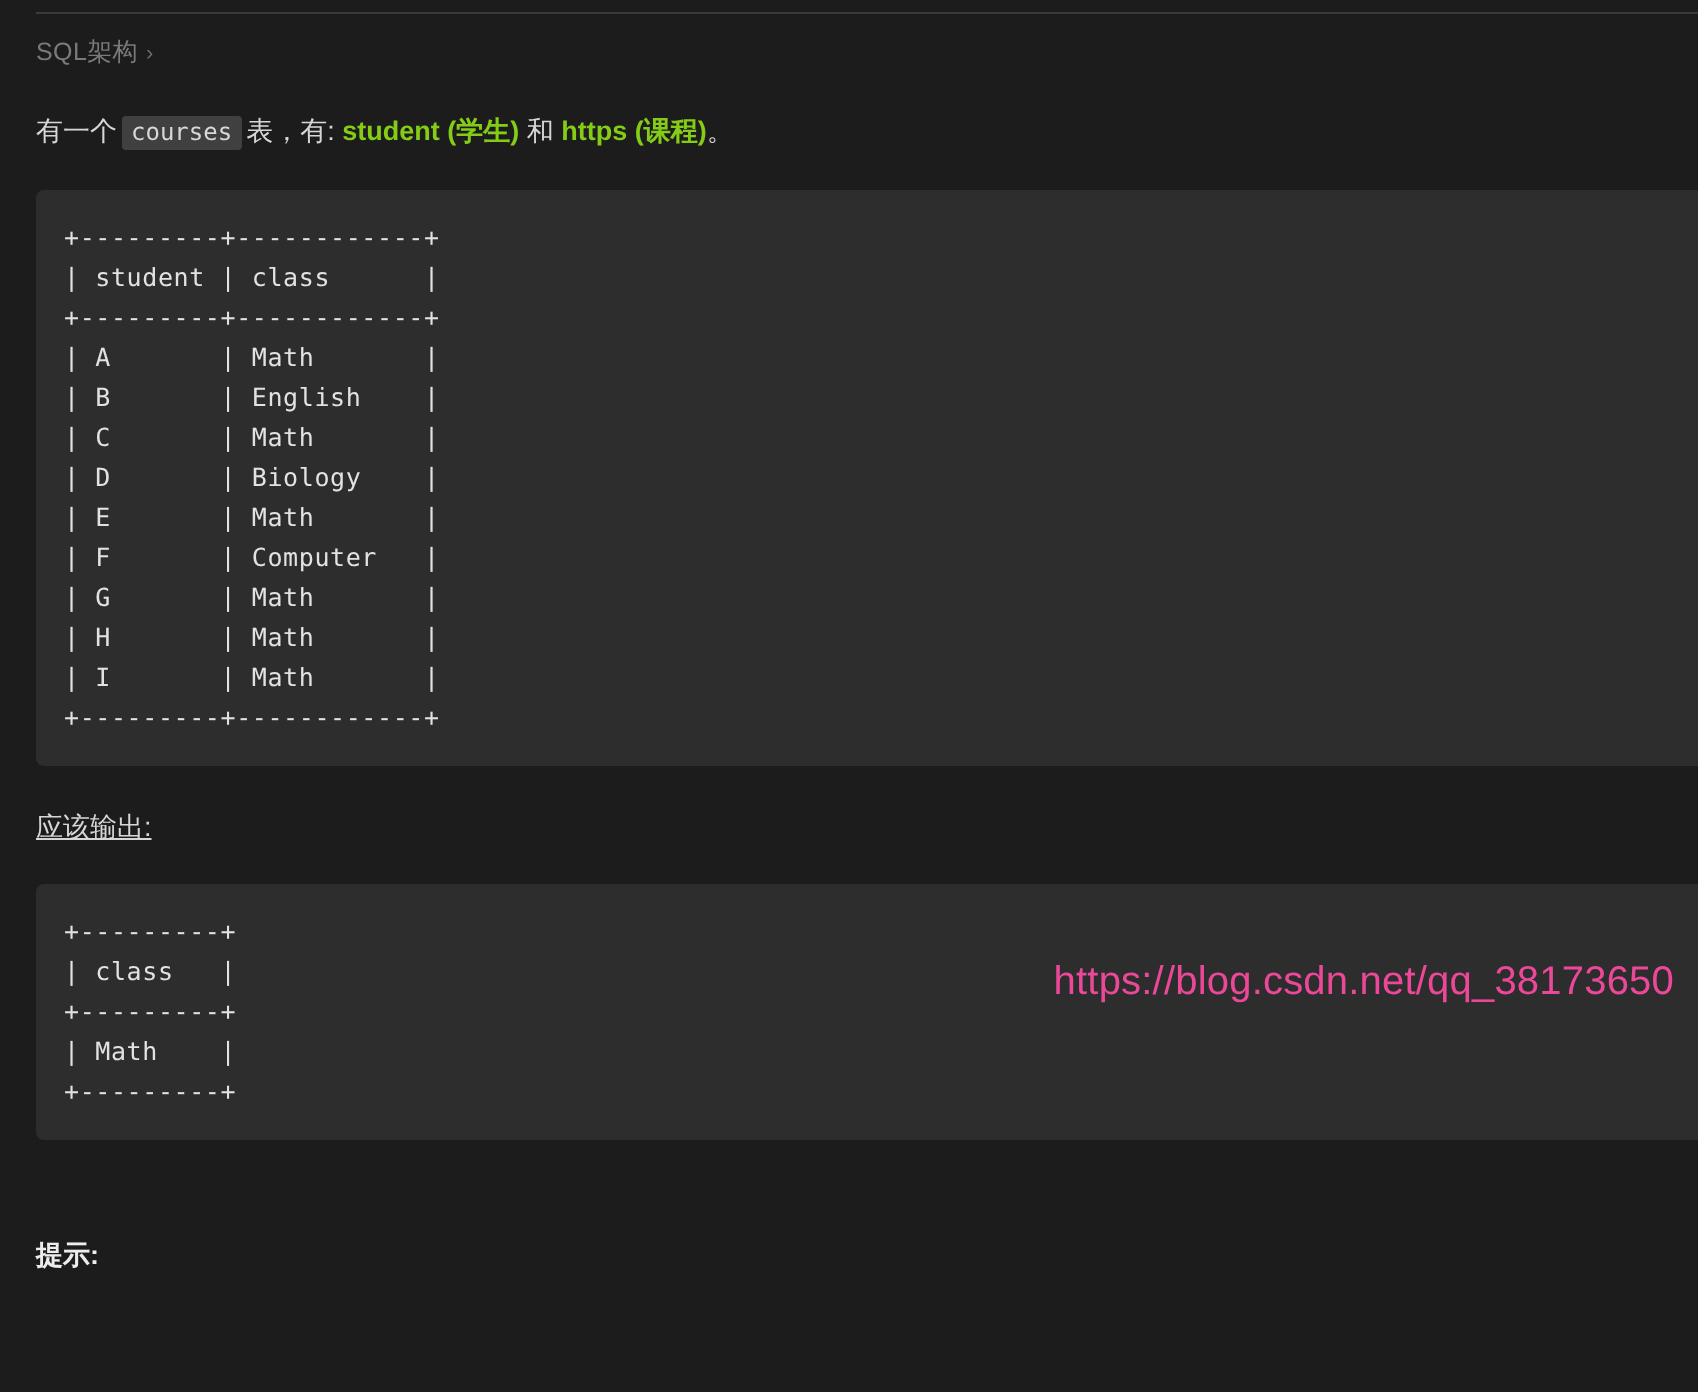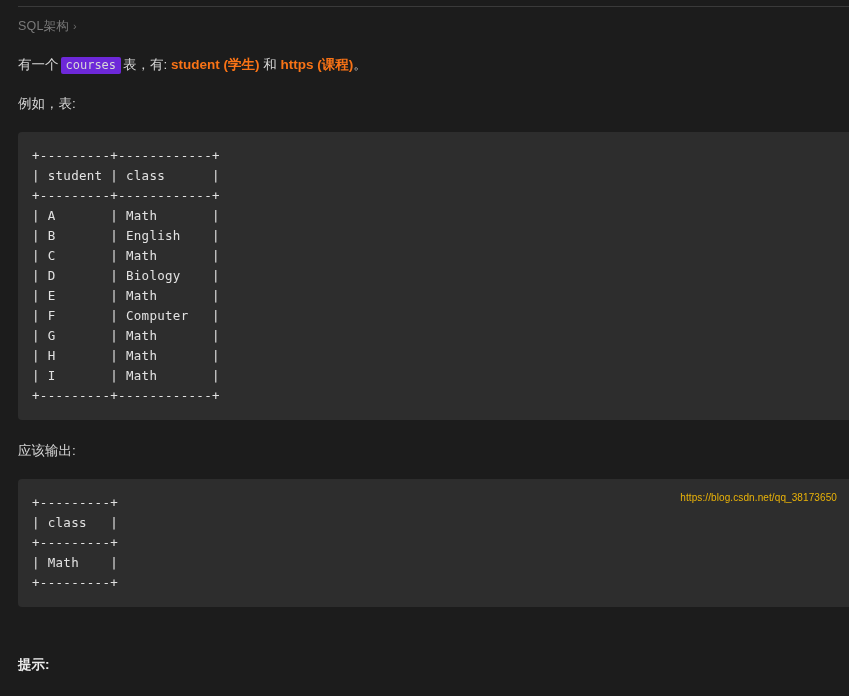--- a/index.html
+++ b/index.html
@@ -57,28 +57,28 @@
     font-size: 13.5px;
     line-height: 21px;
     color: #d6d6d6;
     margin: 0;
     padding-top: 17px;
   }
   .para.p1 { padding-top: 20px; }
 
   .inline-code {
     font-family: "DejaVu Sans Mono", "Liberation Mono", monospace;
-    background: #6d28d9;
+    background: #404040;
     color: #d8d8d8;
     font-size: 12px;
     padding: 1px 5px 2px 5px;
     border-radius: 2px;
     margin: 0 2px;
   }
-  .bold { font-weight: bold; color: #f97316; }
+  .bold { font-weight: bold; color: #84cc16; }
 
   .codeblock {
     background: #2d2d2d;
     border-radius: 4px;
     margin-top: 18px;
     margin-left: 18px;
     margin-right: 0;
     padding: 14px 0 14px 14px;
     box-sizing: border-box;
   }
@@ -93,57 +93,57 @@
   }
 
   .block-wrap { margin: 0 -18px 0 0; }
 
   .section-label {
     font-size: 13.5px;
     line-height: 21px;
     color: #d6d6d6;
     padding-top: 20px;
     padding-left: 0;
+    text-decoration: underline;
   }
 
   .hint-title {
     font-size: 13.5px;
     font-weight: bold;
     color: #ededed;
     padding-top: 48px;
     line-height: 20px;
   }
 
   .watermark {
     position: absolute;
     right: 12px;
     bottom: 9px;
-    font-size: 10px;
-    color: #eab308;
+    font-size: 20px;
+    color: #ec4899;
     font-family: "Liberation Sans", "DejaVu Sans", sans-serif;
     letter-spacing: 0.1px;
   }
 </style>
 </head>
 <body>
 
 <div class="page">
 
   <div class="top-divider"></div>
 
   <div class="content">
 
     <div class="breadcrumb">
       <span class="crumb-label">SQL架构</span><span class="chevron">›</span>
     </div>
 
     <p class="para p1"><span>有一个</span><code class="inline-code">courses</code><span>表，有: </span><span class="bold">student (学生)</span><span> 和 </span><span class="bold">https (课程)</span><span>。</span></p>
 
 
-    <p class="para">例如，表:</p>
 
   </div>
 
   <div class="block-wrap">
     <div class="codeblock">
       <pre>+---------+------------+
 | student | class      |
 +---------+------------+
 | A       | Math       |
 | B       | English    |

